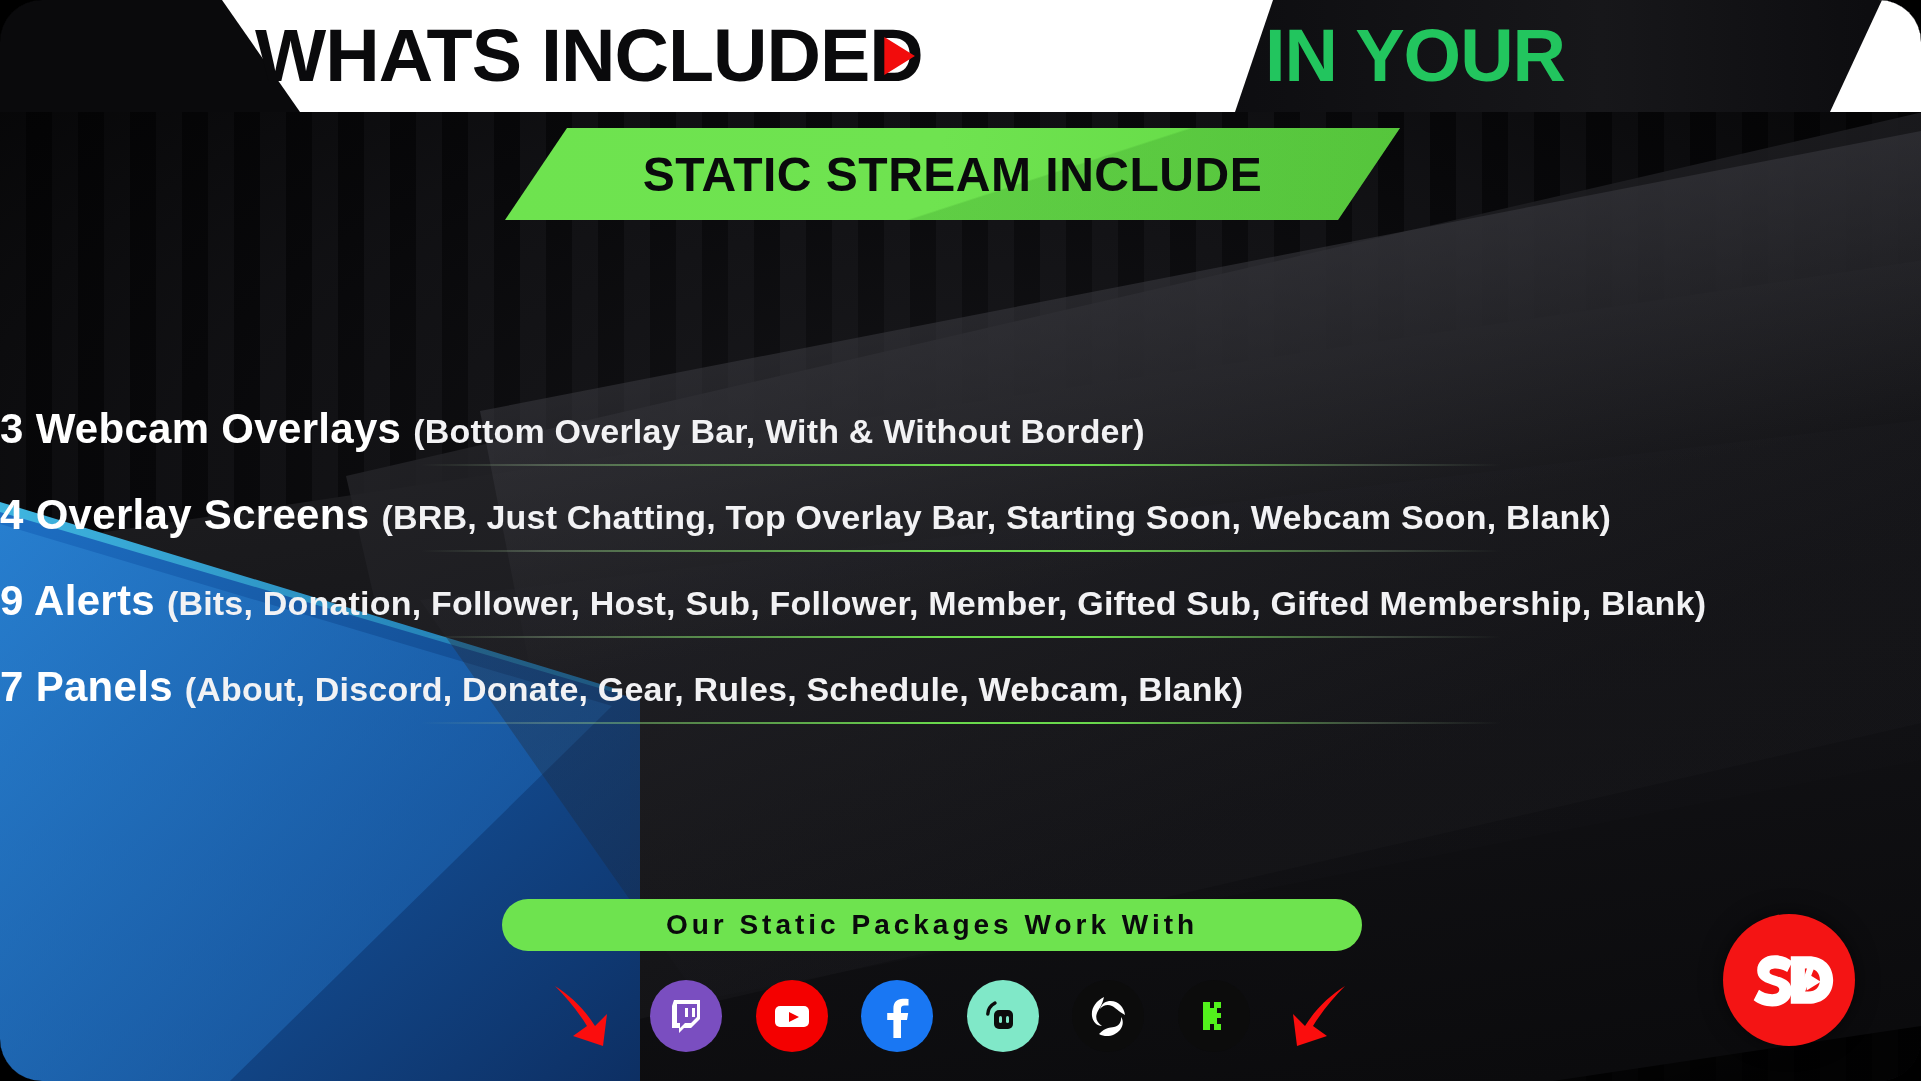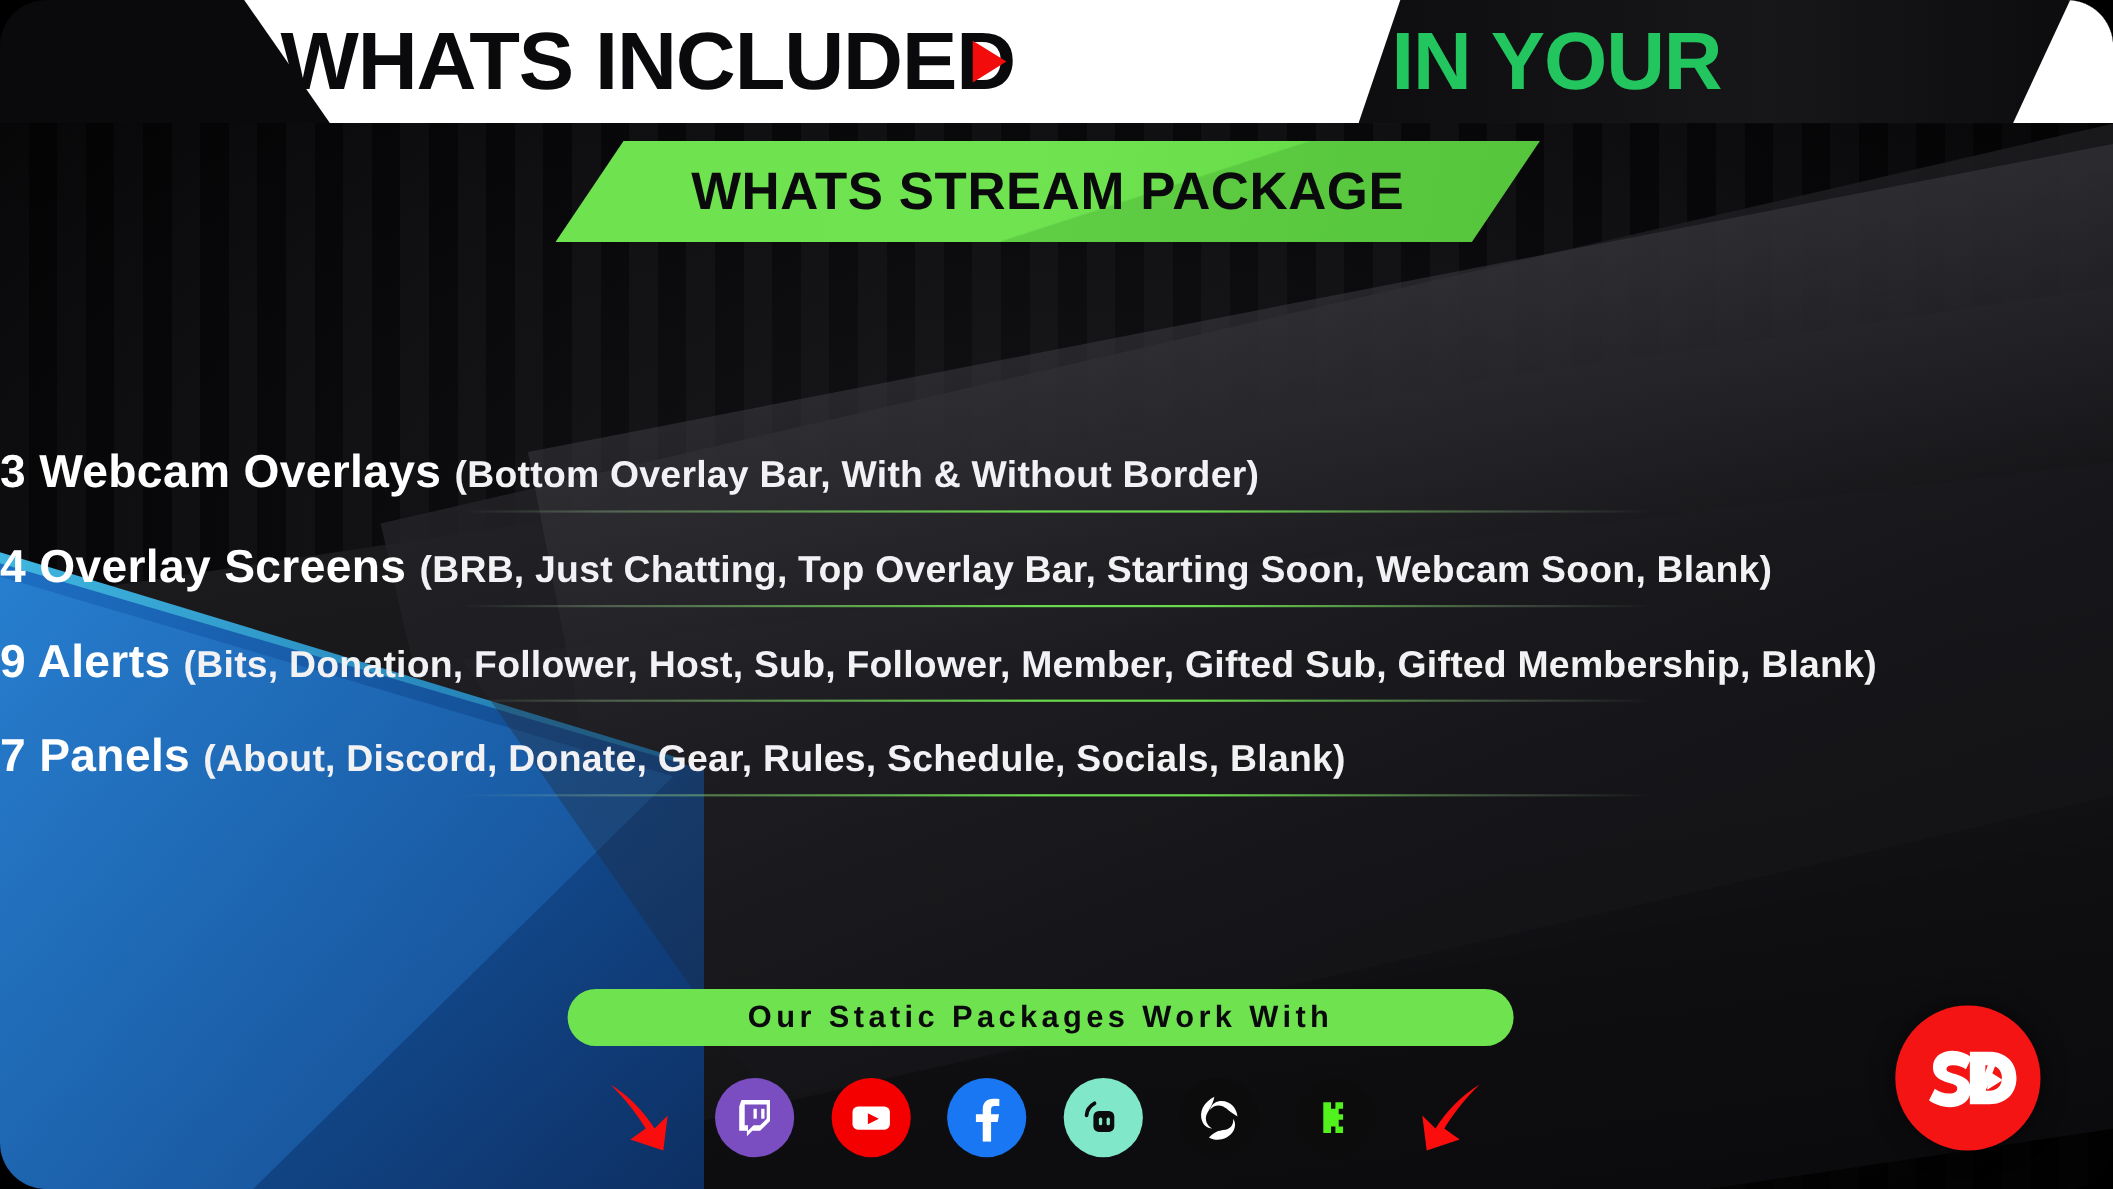--- a/index.html
+++ b/index.html
@@ -157,21 +157,21 @@
       rgba(110,227,79,0) 0%,
       rgba(160,200,150,.35) 12%,
       rgba(110,227,79,.95) 48%,
       rgba(110,227,79,.95) 62%,
       rgba(150,190,145,.3) 88%,
       rgba(110,227,79,0) 100%);
   }
 
   
   .works-pill {
-    position:absolute; left:516px; top:899px;
+    position:absolute; left:502px; top:899px;
     width:860px; height:52px; z-index:18;
     background:#6ee34f;
     border-radius:26px;
     display:flex; align-items:center; justify-content:center;
   }
   .works-pill-label {
     font-size:28px; font-weight:900; letter-spacing:4px;
     color:#0a0a0c;
   }
 
@@ -251,21 +251,21 @@
     <div class="header-right-black"></div>
     <div class="header-right-tip"></div>
 
     <div class="title-main">
       <span>WHATS INCLUDE</span><span class="play-d"><span>D</span><span class="play-tri"></span></span>
     </div>
     <div class="title-sub">IN YOUR</div>
   </div>
 
   <div class="green-banner">
-    <div class="green-banner-label">WHATS STREAM PACKAGE</div>
+    <div class="green-banner-label">STATIC STREAM INCLUDE</div>
   </div>
 
   <div class="features">
 
     <div class="feature-row">
       <div class="feature-text">
         <span class="feature-count">3 Webcam Overlays</span><span class="feature-detail">(Bottom Overlay Bar, With &amp; Without Border)</span>
       </div>
       <div class="feature-rule"></div>
     </div>
@@ -279,21 +279,21 @@
 
     <div class="feature-row">
       <div class="feature-text">
         <span class="feature-count">9 Alerts</span><span class="feature-detail">(Bits, Donation, Follower, Host, Sub, Follower, Member, Gifted Sub, Gifted Membership, Blank)</span>
       </div>
       <div class="feature-rule"></div>
     </div>
 
     <div class="feature-row">
       <div class="feature-text">
-        <span class="feature-count">7 Panels</span><span class="feature-detail">(About, Discord, Donate, Gear, Rules, Schedule, Socials, Blank)</span>
+        <span class="feature-count">7 Panels</span><span class="feature-detail">(About, Discord, Donate, Gear, Rules, Schedule, Webcam, Blank)</span>
       </div>
       <div class="feature-rule"></div>
     </div>
 
   </div>
 
   <div class="works-pill">
     <span class="works-pill-label">Our Static Packages Work With</span>
   </div>
 

